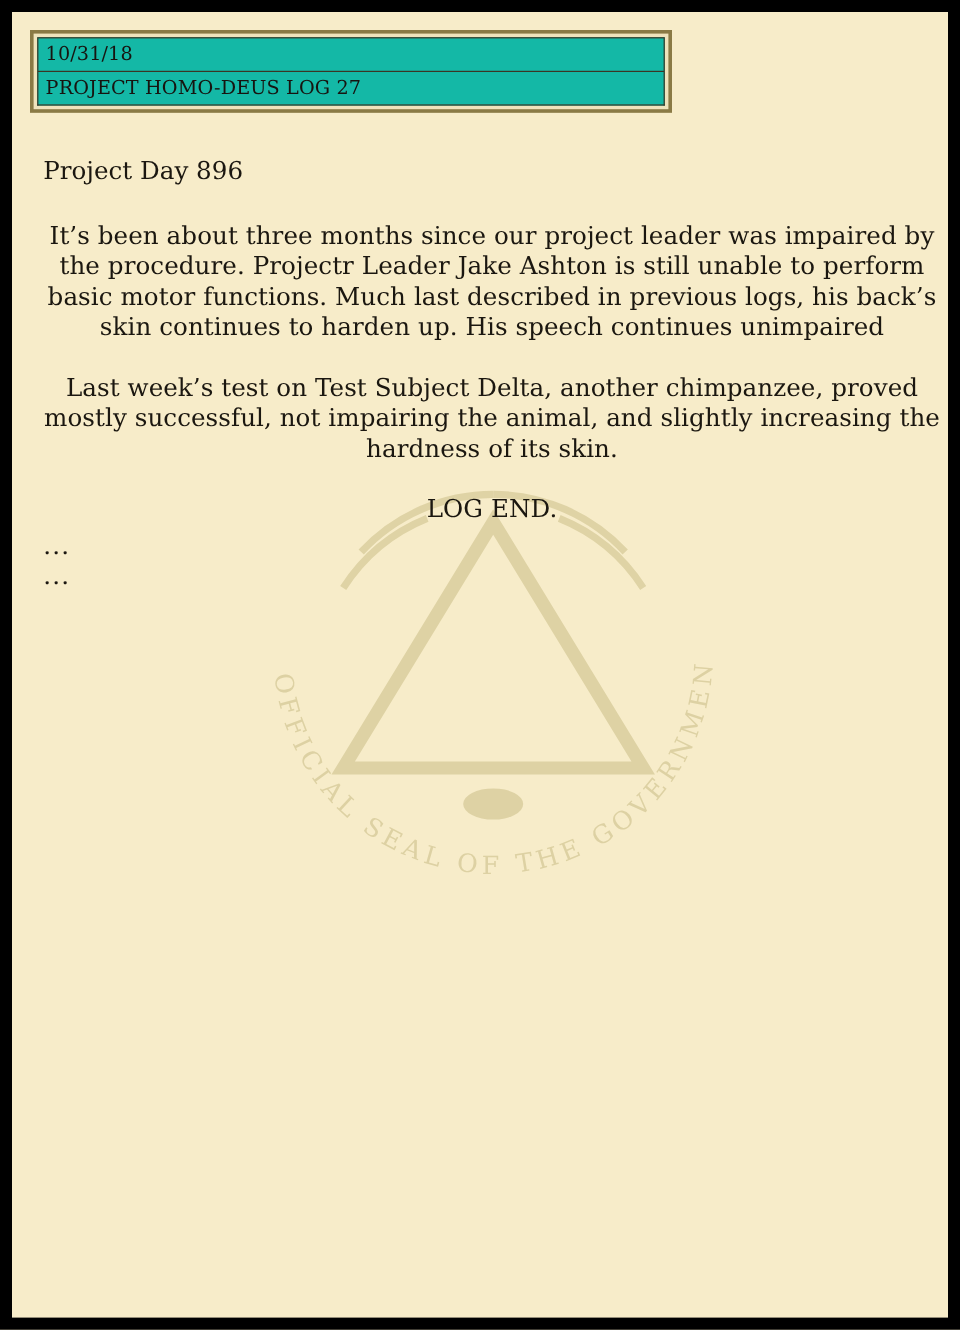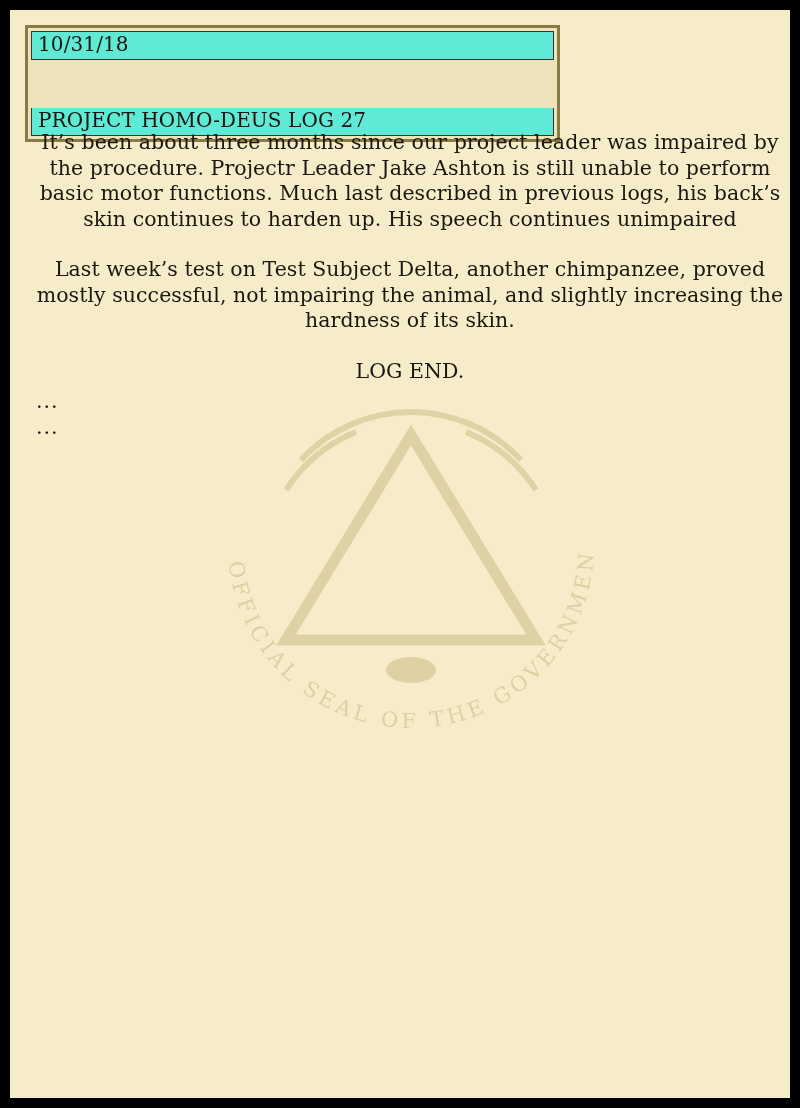--- a/index.html
+++ b/index.html
@@ -41,31 +41,31 @@
     left: 15px;
     top: 15px;
     width: 535px;
     box-sizing: border-box;
     border: 3px solid #8a7a45;
     background: #efe3bc;
     padding: 3px;
   }
   .header-line {
     border: 1px solid #3b3524;
-    background: #5eead4;
+    background: #14b8a6;
     box-sizing: border-box;
     padding: 1px 6px 3px 6px;
     color: #171410;
-    font-size: 20px;
+    font-size: 16px;
     line-height: 23px;
     letter-spacing: 0.1px;
     white-space: nowrap;
     overflow: hidden;
   }
-  .header-line + .header-line { border-top: none; margin-top: 48px; }
+  .header-line + .header-line { border-top: none; }
 
   
   .content {
     position: absolute;
     left: 26px;
     top: 120px;
     width: 752px;
     color: #1b1710;
   }
   .para {
@@ -119,20 +119,21 @@
       <ellipse cx="205" cy="330" rx="25" ry="13" fill="#ded2a4"></ellipse>
     </svg>
   </div>
 
   <div class="header-box">
     <div class="header-line">10/31/18</div>
     <div class="header-line">PROJECT HOMO-DEUS LOG 27</div>
   </div>
 
   <div class="content">
+    <p class="daystamp">Project Day 896</p>
     <p class="para">It’s been about three months since our project leader was impaired by the procedure. Projectr Leader Jake Ashton is still unable to perform basic motor functions. Much last described in previous logs, his back’s skin continues to harden up. His speech continues unimpaired</p>
     <p class="para">Last week’s test on Test Subject Delta, another chimpanzee, proved mostly successful, not impairing the animal, and slightly increasing the hardness of its skin.</p>
     <p class="para tight">LOG END.</p>
     <p class="dots">...</p>
     <p class="dots">...</p>
   </div>
 
 </div>
 
 </body></html>

